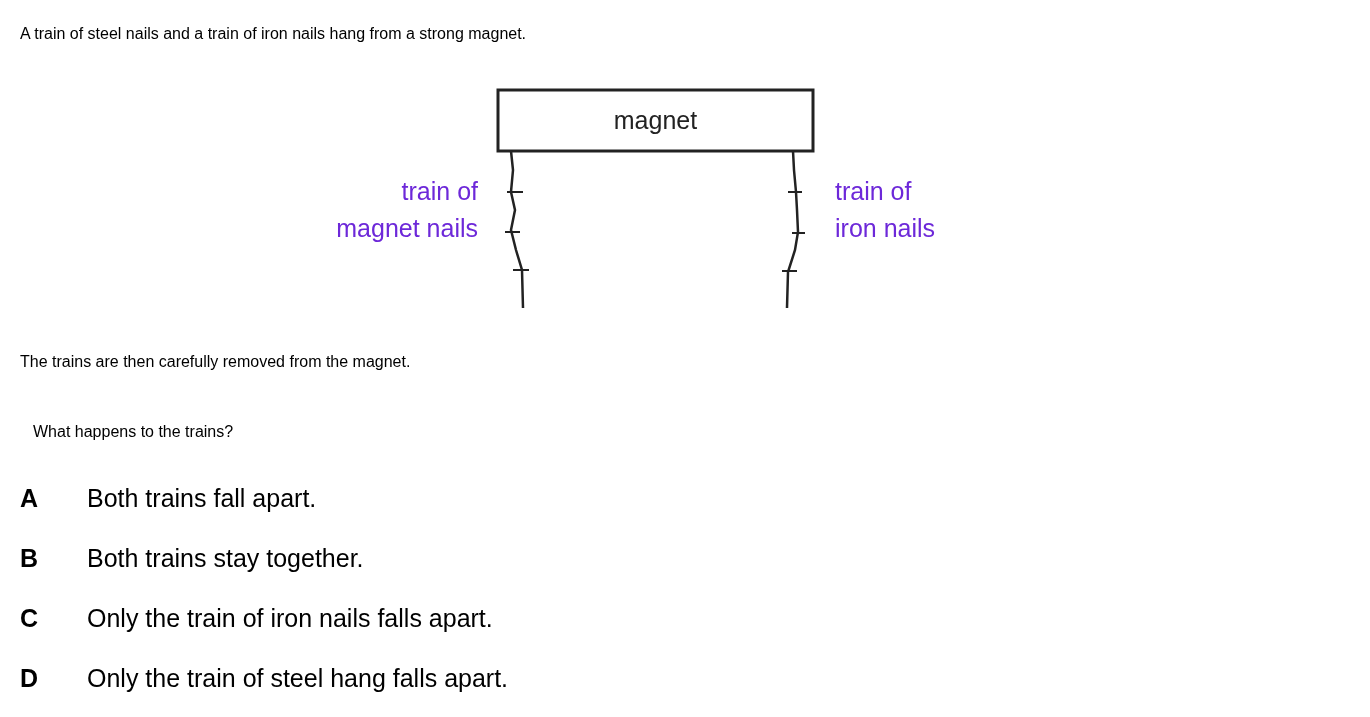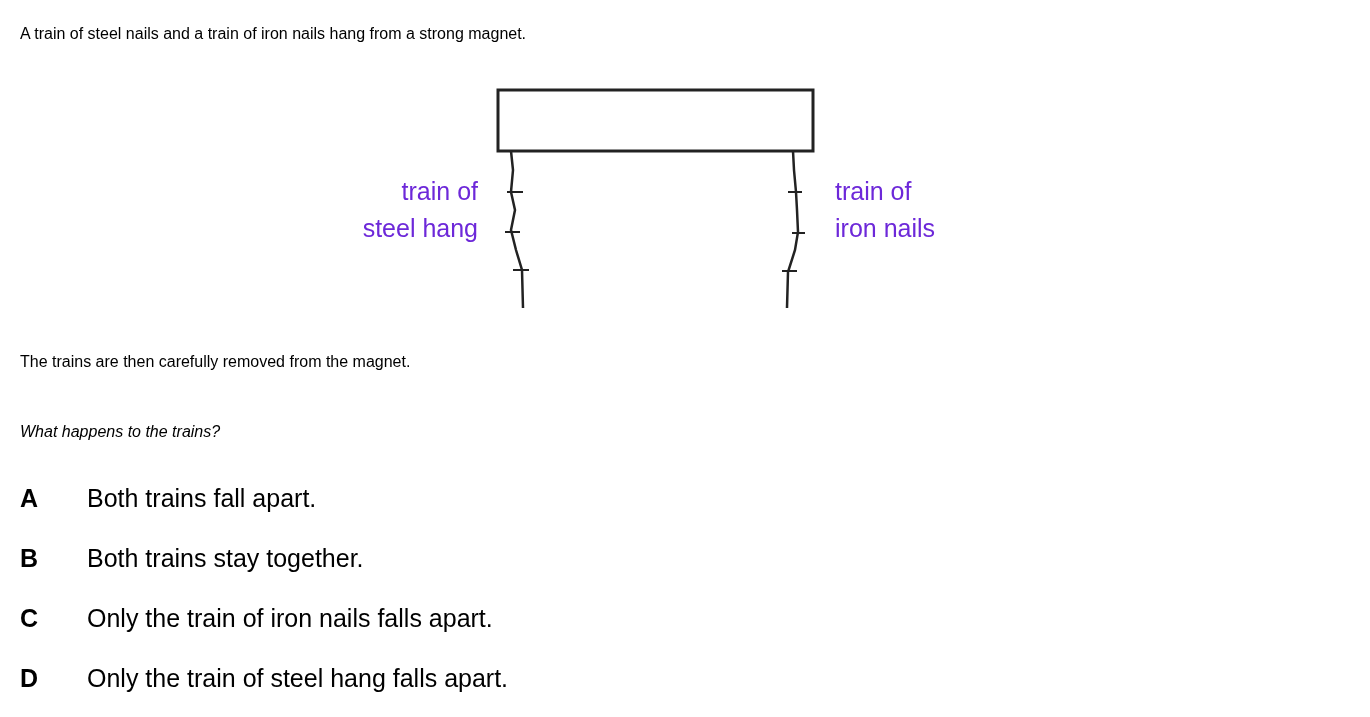--- a/index.html
+++ b/index.html
@@ -7,21 +7,21 @@
            font-family: "Liberation Sans", sans-serif; color: #000; }
     .txt { position: absolute; font-size: 16px; line-height: 30px; white-space: nowrap; }
     #stem { left: 20px; top: 19px; }
     #diagram { position: absolute; left: 330px; top: 80px; width: 650px; height: 240px; }
     .lbl { position: absolute; font-size: 25px; line-height: 37px; color: #6d28d9; }
     #lbl-steel { left: 0; top: 93px; width: 148px; text-align: right; }
     #lbl-iron { left: 505px; top: 93px; text-align: left; }
     #magnet-text { position: absolute; left: 168px; top: 26px; width: 315px; text-align: center;
                    font-size: 25px; color: #222; }
     #removed { left: 20px; top: 347px; }
-    #question { left: 20px; top: 417px; font-style: italic; }
+    #question { left: 33px; top: 417px; }
     .opt { position: absolute; left: 20px; font-size: 25px; line-height: 30px; white-space: nowrap; }
     .opt .letter { position: absolute; left: 0; font-weight: bold; }
     .opt .text { position: absolute; left: 67px; text-align: center; }
     #opt-a { top: 483px; }
     #opt-b { top: 543px; }
     #opt-c { top: 603px; }
     #opt-d { top: 663px; }
   </style>
 </head>
 <body>
@@ -37,23 +37,24 @@
       <line x1="177" y1="112" x2="193" y2="112" stroke-width="2"></line>
       <line x1="175" y1="152" x2="190" y2="152" stroke-width="2"></line>
       <line x1="183" y1="190" x2="199" y2="190" stroke-width="2"></line>
 
       <polyline points="463,71 464,90 466,112 467,130 468,152 465,170 458,192 457,228" stroke-width="2.5"></polyline>
       <line x1="458" y1="112" x2="472" y2="112" stroke-width="2"></line>
       <line x1="462" y1="153" x2="475" y2="153" stroke-width="2"></line>
       <line x1="452" y1="191" x2="467" y2="191" stroke-width="2"></line>
     </g>
   </svg>
+  <div id="magnet-text">magnet</div>
   <div class="lbl" id="lbl-steel">
     <div>train of</div>
-    <div>steel hang</div>
+    <div>magnet nails</div>
   </div>
   <div class="lbl" id="lbl-iron">
     <div>train of</div>
     <div>iron nails</div>
   </div>
 </div>
 
 <div class="txt" id="removed">The trains are then carefully removed from the magnet.</div>
 <div class="txt" id="question">What happens to the trains?</div>
 

